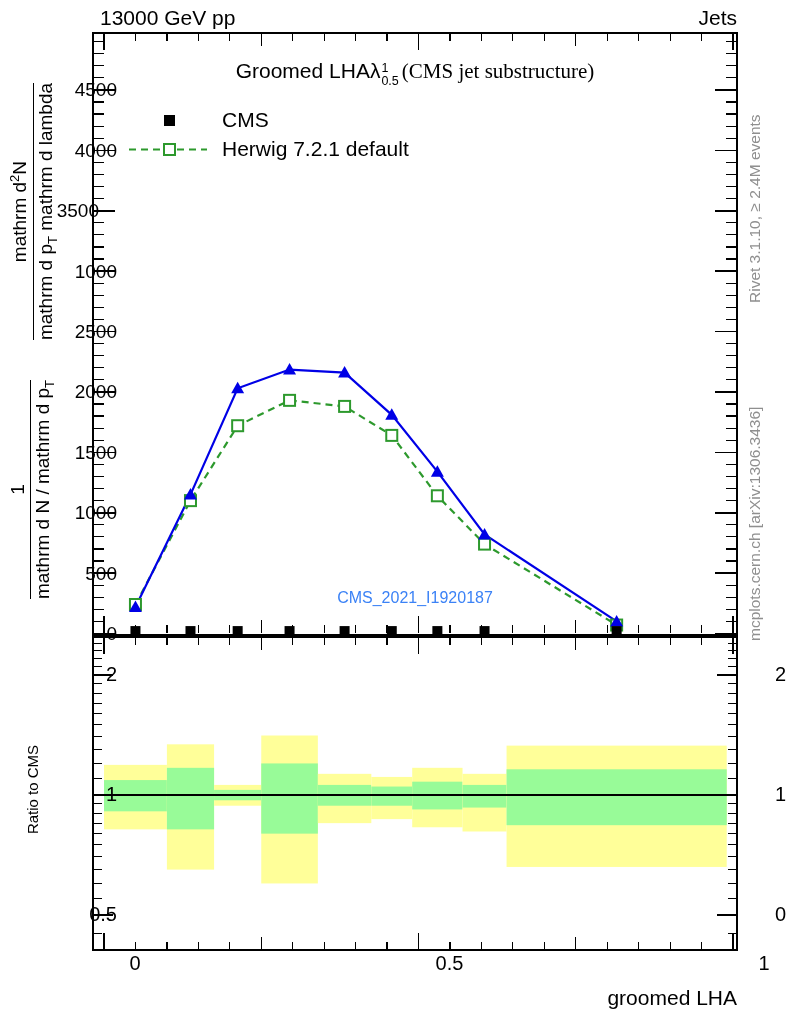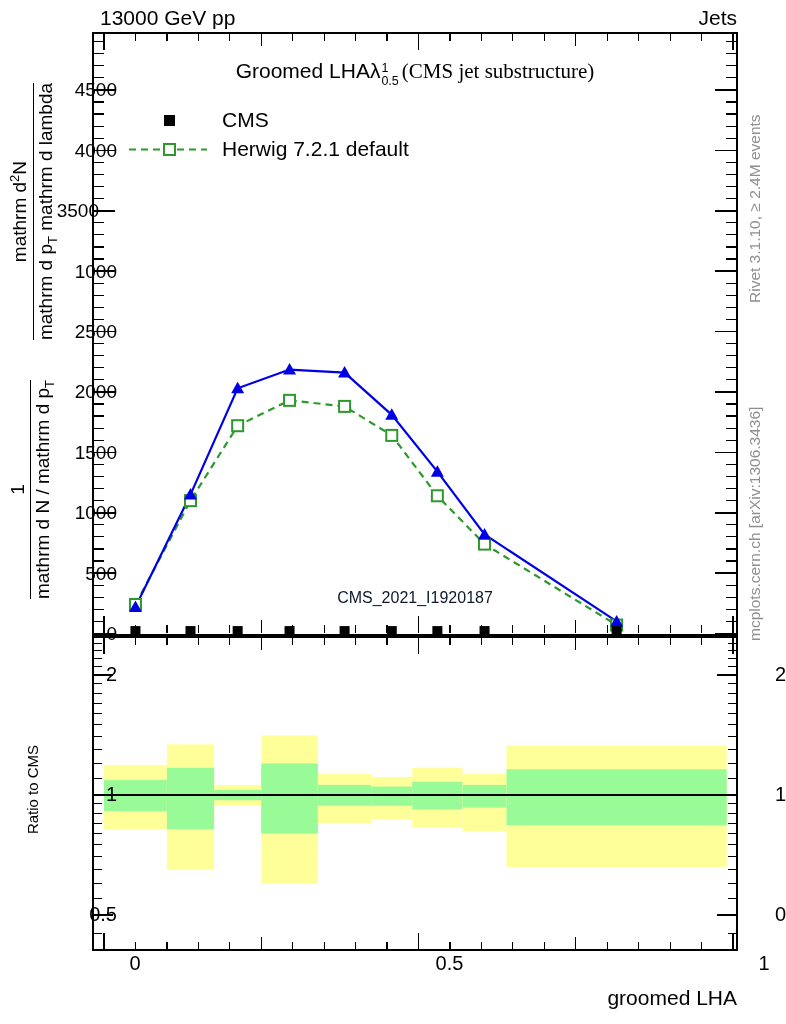--- a/index.html
+++ b/index.html
@@ -27,21 +27,21 @@
                justify-content:space-evenly;align-items:center;font-size:19px;}
   .frac{display:inline-flex;flex-direction:column;align-items:center;line-height:22px;}
   .fbar{align-self:stretch;height:0;border-top:1.8px solid #000;margin:1px 0;}
   .frac sub,.frac sup{font-size:13px;}
   #xaxis-label{left:437px;top:986px;width:300px;text-align:right;font-size:21px;}
   .tick-label{position:absolute;font-size:19px;line-height:21px;margin-left:31px;}
   .tl-right{text-align:right;}
   .xlab{text-align:center;font-size:20px;}
   .rlab{font-size:20px;}
 </style>
-<style>.cms-fill{fill:#000000;}.herwig-stroke{stroke:#2d992d;}.pythia-stroke{stroke:#0000e6;}.pythia-fill{fill:#0000e6;}#note-top-right,#note-bottom-right{color:#8f8f8f;}#watermark{color:#0f172a;}</style></head>
+<style>.cms-fill{fill:#000000;}.herwig-stroke{stroke:#2d992d;}.pythia-stroke{stroke:#0000e6;}.pythia-fill{fill:#0000e6;}#note-top-right,#note-bottom-right{color:#8f8f8f;}#watermark{color:#3b82f6;}</style></head>
 <body>
 
 <div id="page">
   <svg id="plot-svg" width="786" height="1024">
       <rect x="104" y="764.879426492798" width="62.900000000000006" height="64.48299056181418" fill="#ffff99"></rect>
       <rect x="104" y="780.0780552710734" width="62.900000000000006" height="31.252141610506555" fill="#98fb98"></rect>
       <rect x="166.9" y="744.3233168919512" width="47.17499999999998" height="125.26812781454225" fill="#ffff99"></rect>
       <rect x="166.9" y="767.8142969218054" width="47.17499999999998" height="61.54812013280673" fill="#98fb98"></rect>
       <rect x="214.075" y="784.9105515189361" width="47.17500000000001" height="20.80337325086407" fill="#ffff99"></rect>
       <rect x="214.075" y="789.8817985100478" width="47.17500000000001" height="10.392311038000344" fill="#98fb98"></rect>

